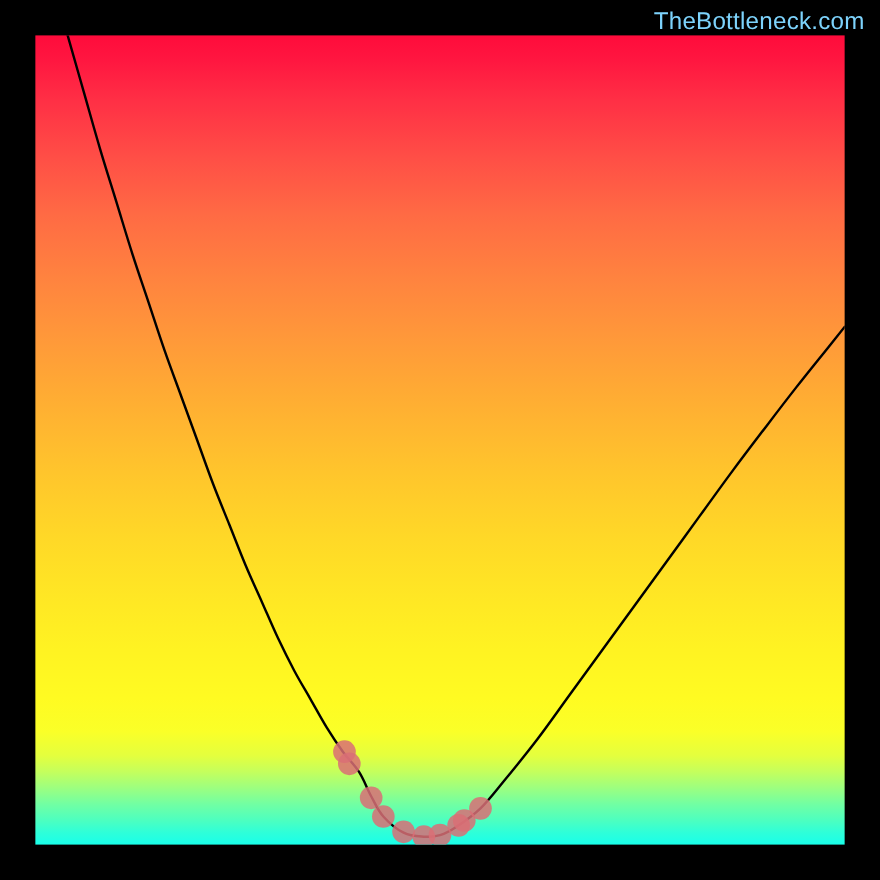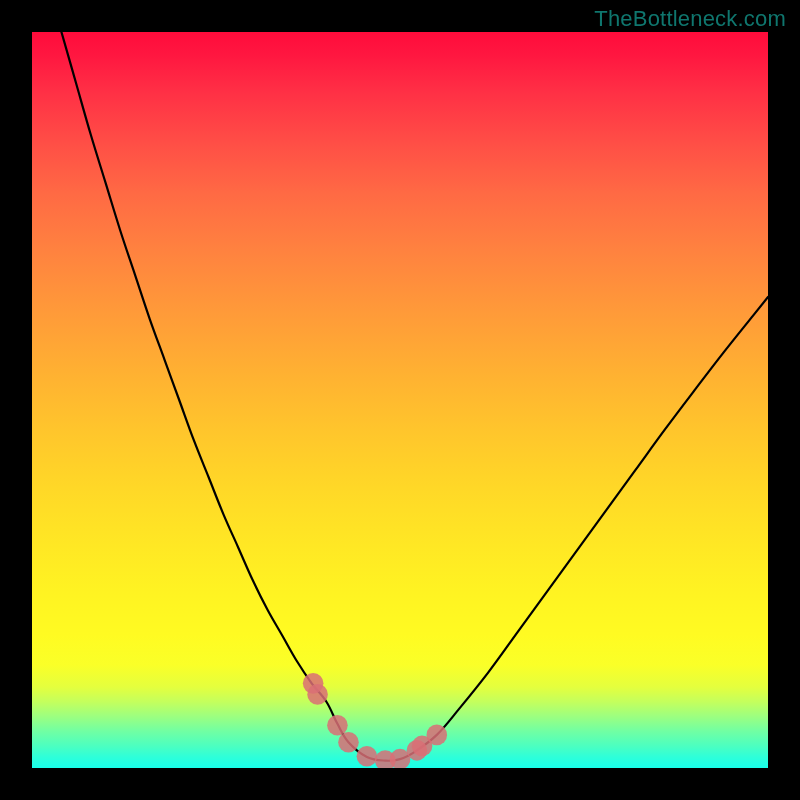--- a/index.html
+++ b/index.html
@@ -55,21 +55,21 @@
       #71ffa3 95%,
       #4cffc0 97%,
       #2effd9 98.5%,
       #19ffea 100%
     );
   }
   .watermark {
     position: absolute;
     top: 6px;
     right: 14px;
-    color: #0f766e;
+    color: #7dd3fc;
     font-size: 22px;
     font-weight: 400;
     letter-spacing: 0.2px;
     user-select: none;
   }
   svg.curve {
     position: absolute;
     left: 0;
     top: 0;
     width: 100%;

